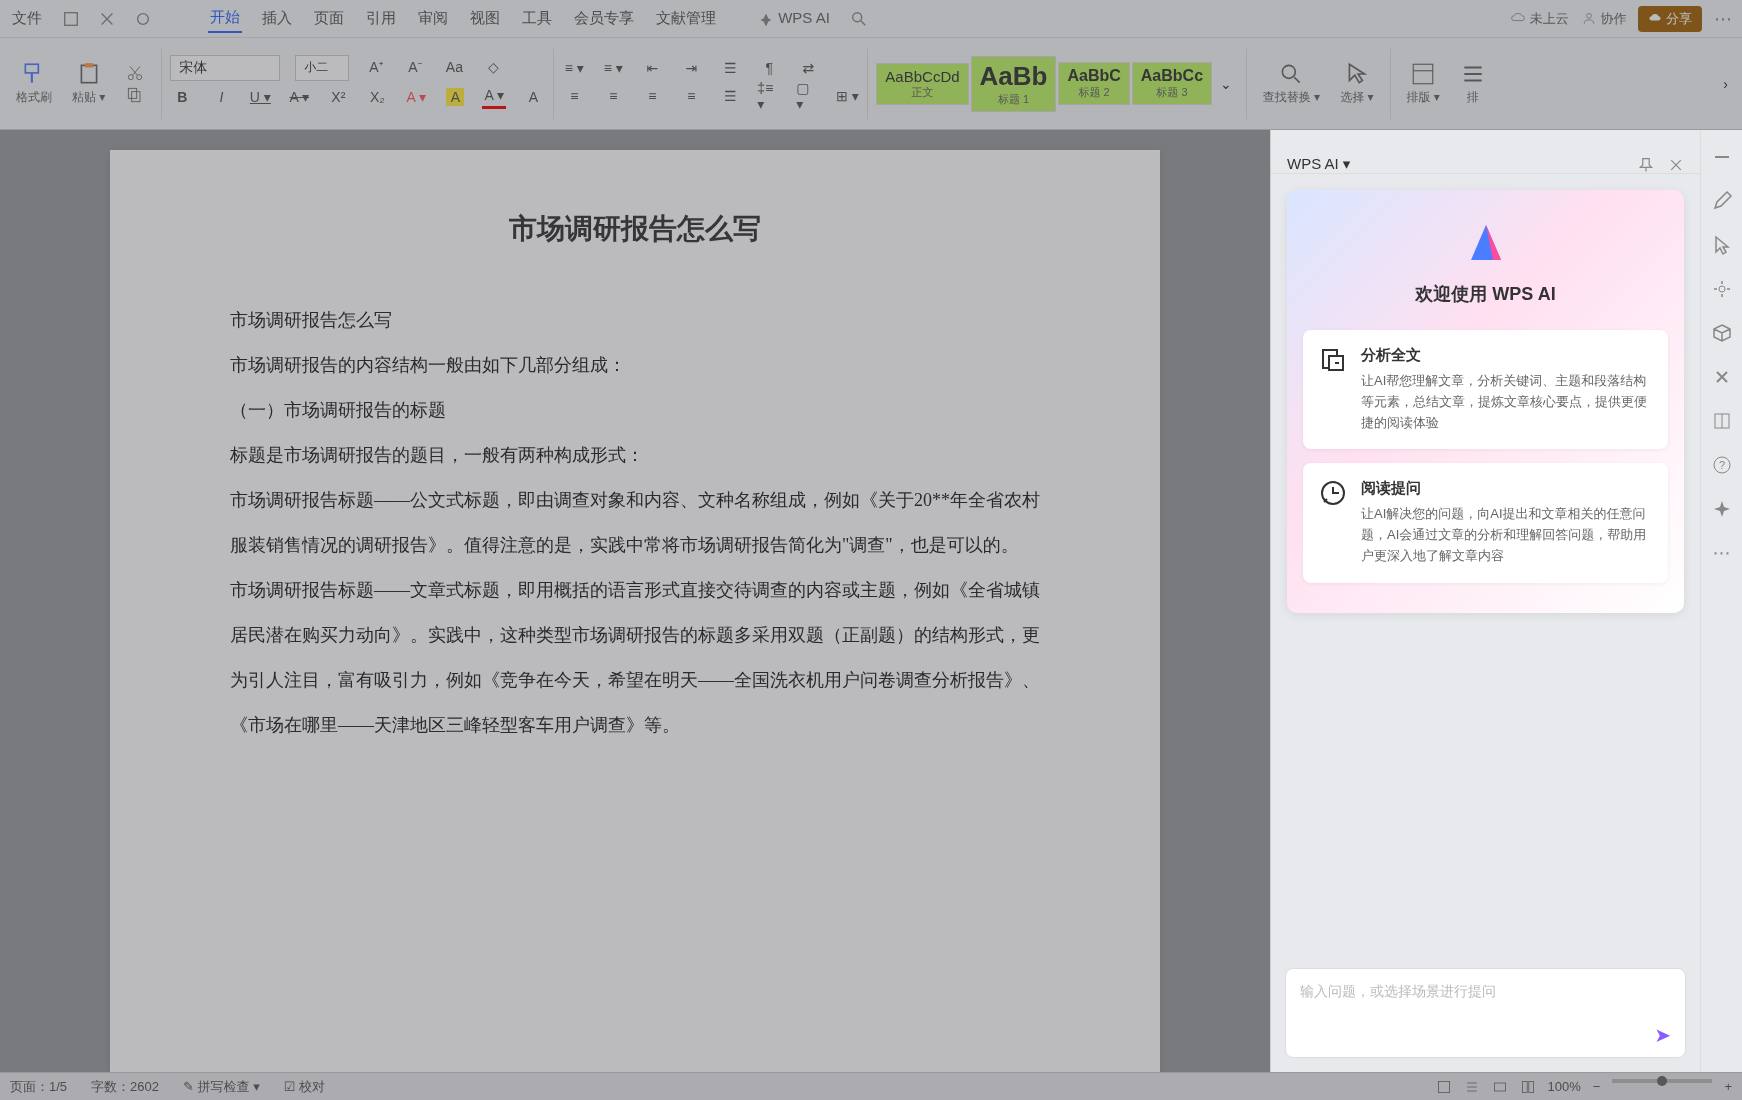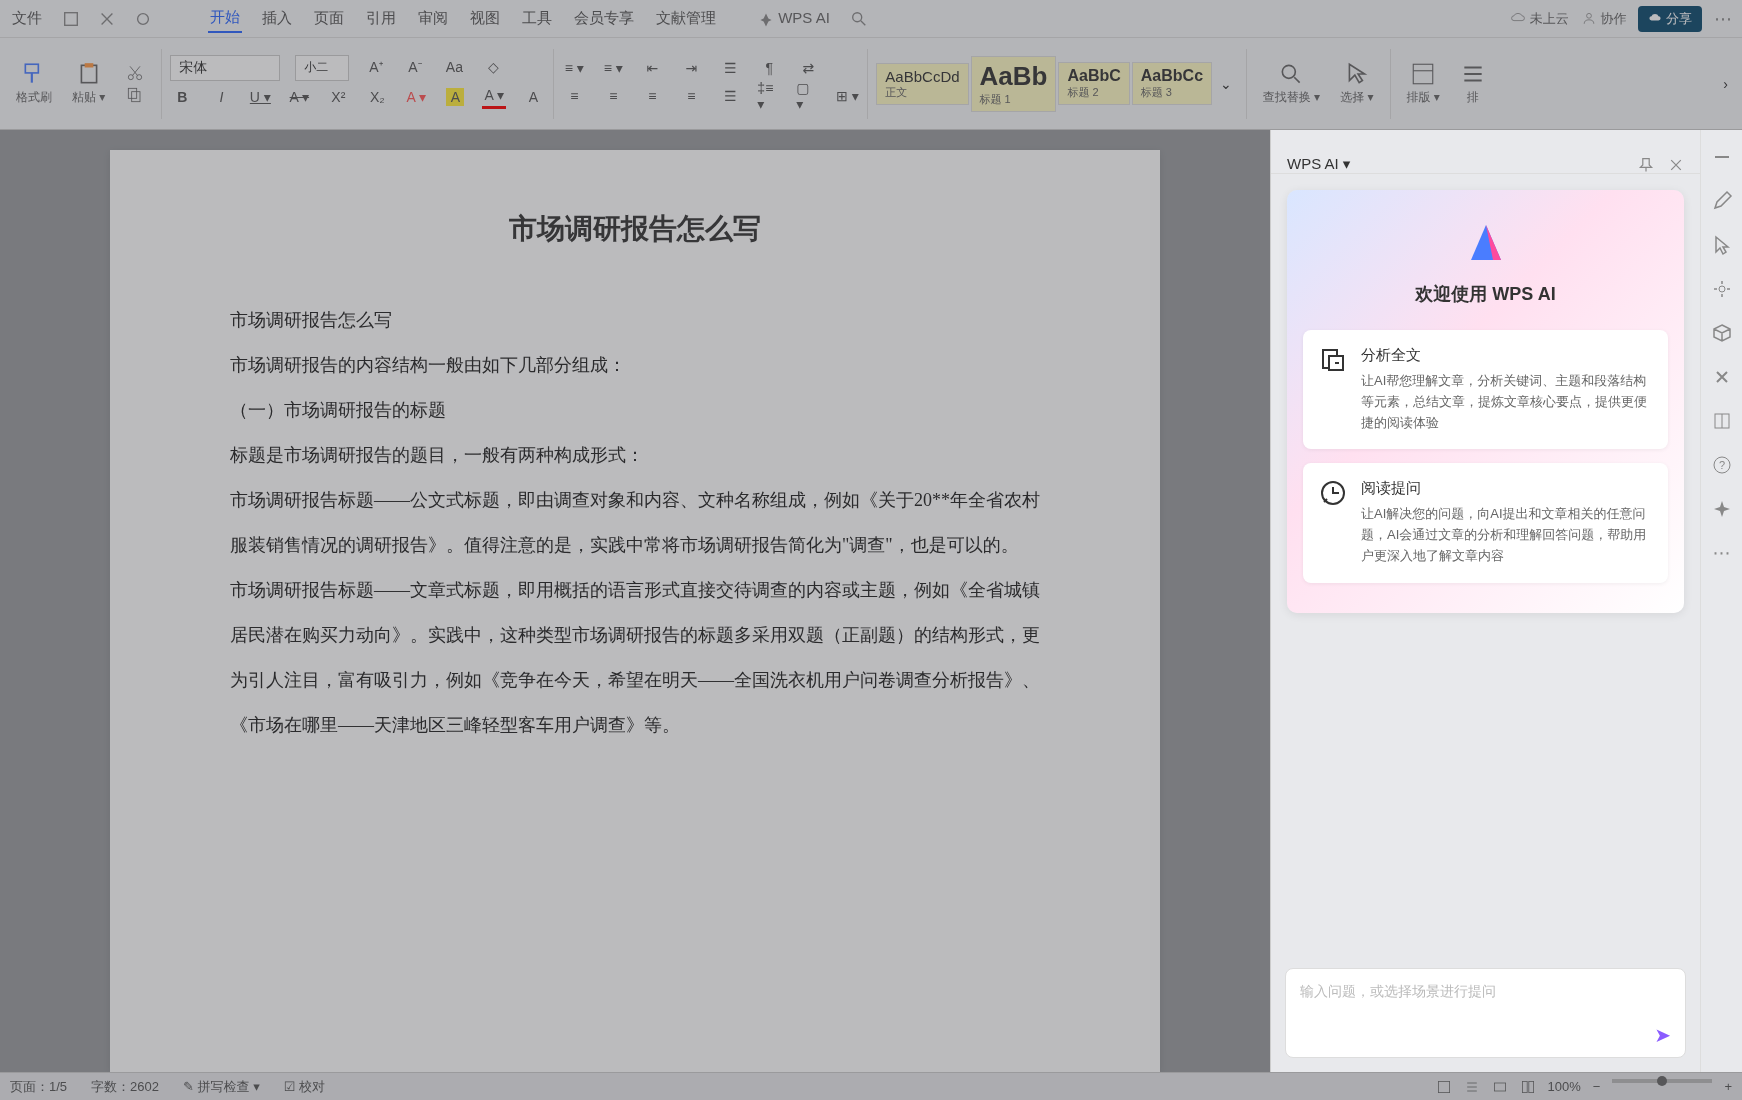--- a/index.html
+++ b/index.html
@@ -6,34 +6,34 @@
 body { width: 1742px; height: 1100px; background: #f0f2f5; overflow: hidden; font-size: 14px; color: #333; }
 
 
 .menubar { height: 38px; background: #f5f6f8; display: flex; align-items: center; padding: 0 10px; border-bottom: 1px solid #ddd; }
 .menu-left { display: flex; align-items: center; gap: 18px; }
 .menu-item { font-size: 15px; color: #555; cursor: pointer; padding: 4px 2px; }
 .menu-item.active { color: #2a66ff; border-bottom: 2px solid #2a66ff; font-weight: 500; }
 .wps-ai-link { color: #666; margin-left: 20px; }
 .menu-right { margin-left: auto; display: flex; align-items: center; gap: 12px; }
 .menu-right-item { font-size: 13px; color: #666; }
-.share-btn { background: #0c4a6e; color: #fff; padding: 4px 10px; border-radius: 4px; font-size: 13px; }
+.share-btn { background: #a16207; color: #fff; padding: 4px 10px; border-radius: 4px; font-size: 13px; }
 .icon-small { width: 18px; height: 18px; display: inline-block; vertical-align: middle; }
 
 
 .ribbon { height: 92px; background: #f5f6f8; display: flex; align-items: center; padding: 0 8px; border-bottom: 1px solid #ccc; gap: 4px; }
 .ribbon-group { display: flex; flex-direction: column; align-items: center; padding: 0 8px; gap: 2px; }
 .ribbon-sep { width: 1px; height: 70px; background: #ddd; margin: 0 4px; }
 .ribbon-label { font-size: 12px; color: #666; }
 .font-select { height: 26px; border: 1px solid #ccc; background: #fff; padding: 0 20px 0 8px; font-size: 14px; display: flex; align-items: center; min-width: 110px; }
 .size-select { height: 26px; border: 1px solid #ccc; background: #fff; padding: 0 20px 0 8px; font-size: 12px; display: flex; align-items: center; min-width: 50px; }
 .format-row { display: flex; gap: 15px; margin-bottom: 4px; }
 .format-btn { width: 24px; height: 24px; display: flex; align-items: center; justify-content: center; color: #555; font-size: 14px; }
 .style-gallery { display: flex; gap: 2px; align-items: center; }
-.style-item { border: 1px solid #ddd; background: #fef9c3; padding: 4px 8px; min-width: 70px; }
+.style-item { border: 1px solid #ddd; background: #bef264; padding: 4px 8px; text-align: center; min-width: 70px; }
 .style-preview { font-size: 15px; color: #333; }
 .style-preview.large { font-size: 26px; font-weight: bold; }
 .style-preview.med { font-size: 16px; font-weight: bold; }
 .style-name { font-size: 11px; color: #666; }
 
 
 .main { display: flex; height: calc(100% - 38px - 92px - 28px); }
 .doc-area { flex: 1; background: #9a9c9f; overflow: hidden; position: relative; display: flex; justify-content: center;}
 .ai-panel-area { width: 430px; background: #e8e9ec; border-left: 1px solid #ccc; display: flex; flex-direction: column; }
 .side-toolbar { width: 42px; background: #e8e9ec; border-left: 1px solid #ddd; display: flex; flex-direction: column; align-items: center; padding-top: 16px; gap: 22px; }
@@ -48,21 +48,21 @@
 
 .ai-header { height: 44px; display: flex; align-items: flex-end; padding: 0 16px; border-bottom: 1px solid #ddd; }
 .ai-title { font-size: 15px; font-weight: 500; color: #333; }
 .ai-header-icons { margin-left: auto; display: flex; gap: 14px; }
 .ai-body { flex: 1; padding: 16px; overflow: hidden; }
 .ai-welcome-card { background: linear-gradient(135deg, #d9e6ff 0%, #ffe0f0 40%, #fff 100%); border-radius: 10px; padding: 30px 16px 16px; box-shadow: 0 2px 10px rgba(0,0,0,0.08); }
 .ai-logo { width: 50px; height: 50px; margin: 0 auto 12px; display: block; }
 .ai-welcome-title { font-size: 18px; font-weight: 600; text-align: center; margin-bottom: 24px; }
 .ai-option { background: #fff; border-radius: 8px; padding: 16px; margin-bottom: 14px; display: flex; gap: 14px; box-shadow: 0 1px 4px rgba(0,0,0,0.06); }
 .ai-option-icon { width: 28px; height: 28px; flex-shrink: 0; color: #555; }
-.ai-option-title { font-size: 15px; font-weight: 400; margin-bottom: 6px; }
+.ai-option-title { font-size: 15px; font-weight: 700; margin-bottom: 6px; }
 .ai-option-desc { font-size: 13px; color: #666; line-height: 1.6; }
 .ai-input-area { padding: 14px; }
 .ai-input { background: #fff; border: 1px solid #ddd; border-radius: 8px; padding: 14px; height: 90px; position: relative; }
 .ai-input-placeholder { color: #bbb; font-size: 14px; }
 .ai-send { position: absolute; right: 14px; bottom: 10px; color: #8a5cff; font-size: 20px; }
 
 
 .statusbar { height: 28px; background: #e8e9ec; border-top: 1px solid #ccc; display: flex; align-items: center; padding: 0 10px; font-size: 13px; color: #555; gap: 24px; }
 .status-right { margin-left: auto; display: flex; align-items: flex-start; gap: 12px; }
 .zoom-slider { width: 100px; height: 4px; background: #bbb; position: relative; }

